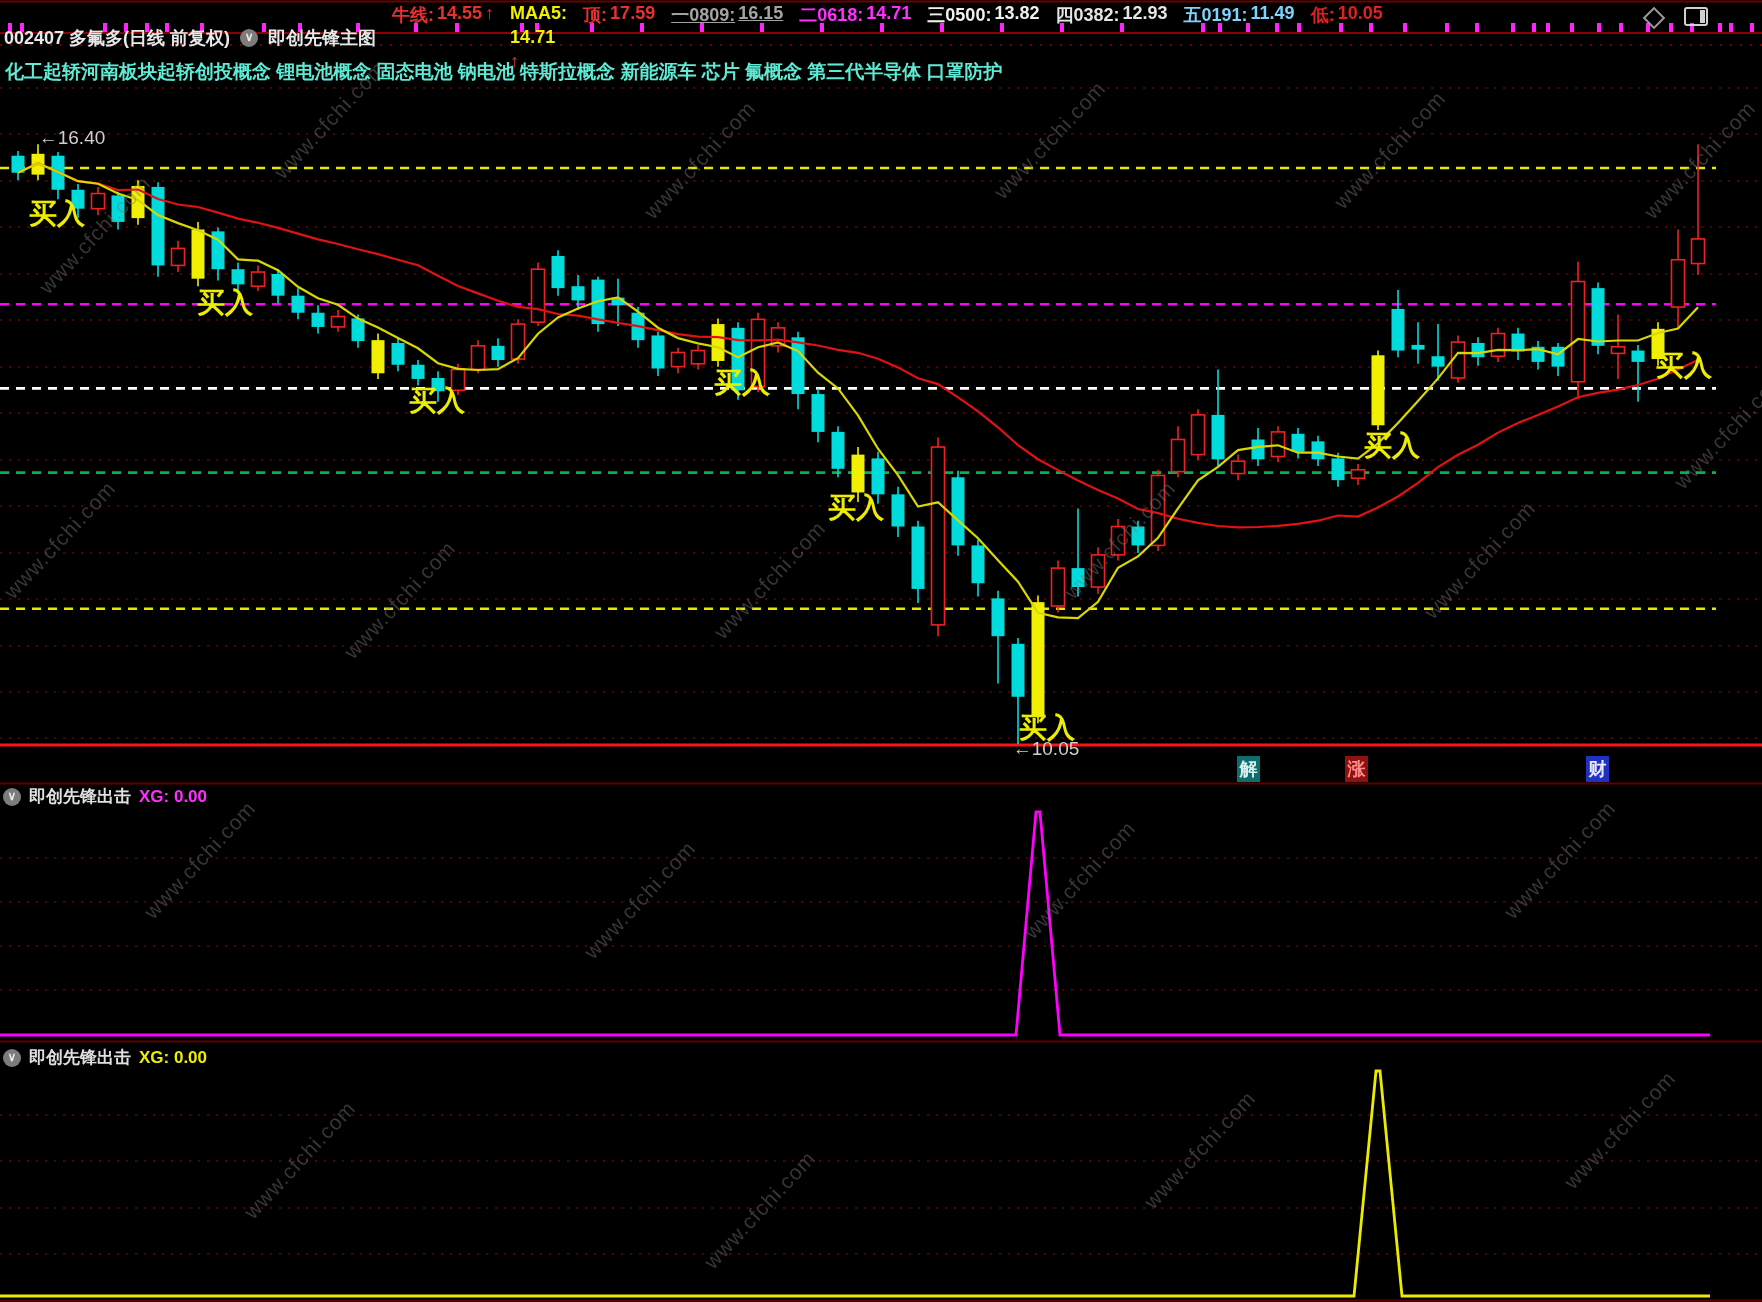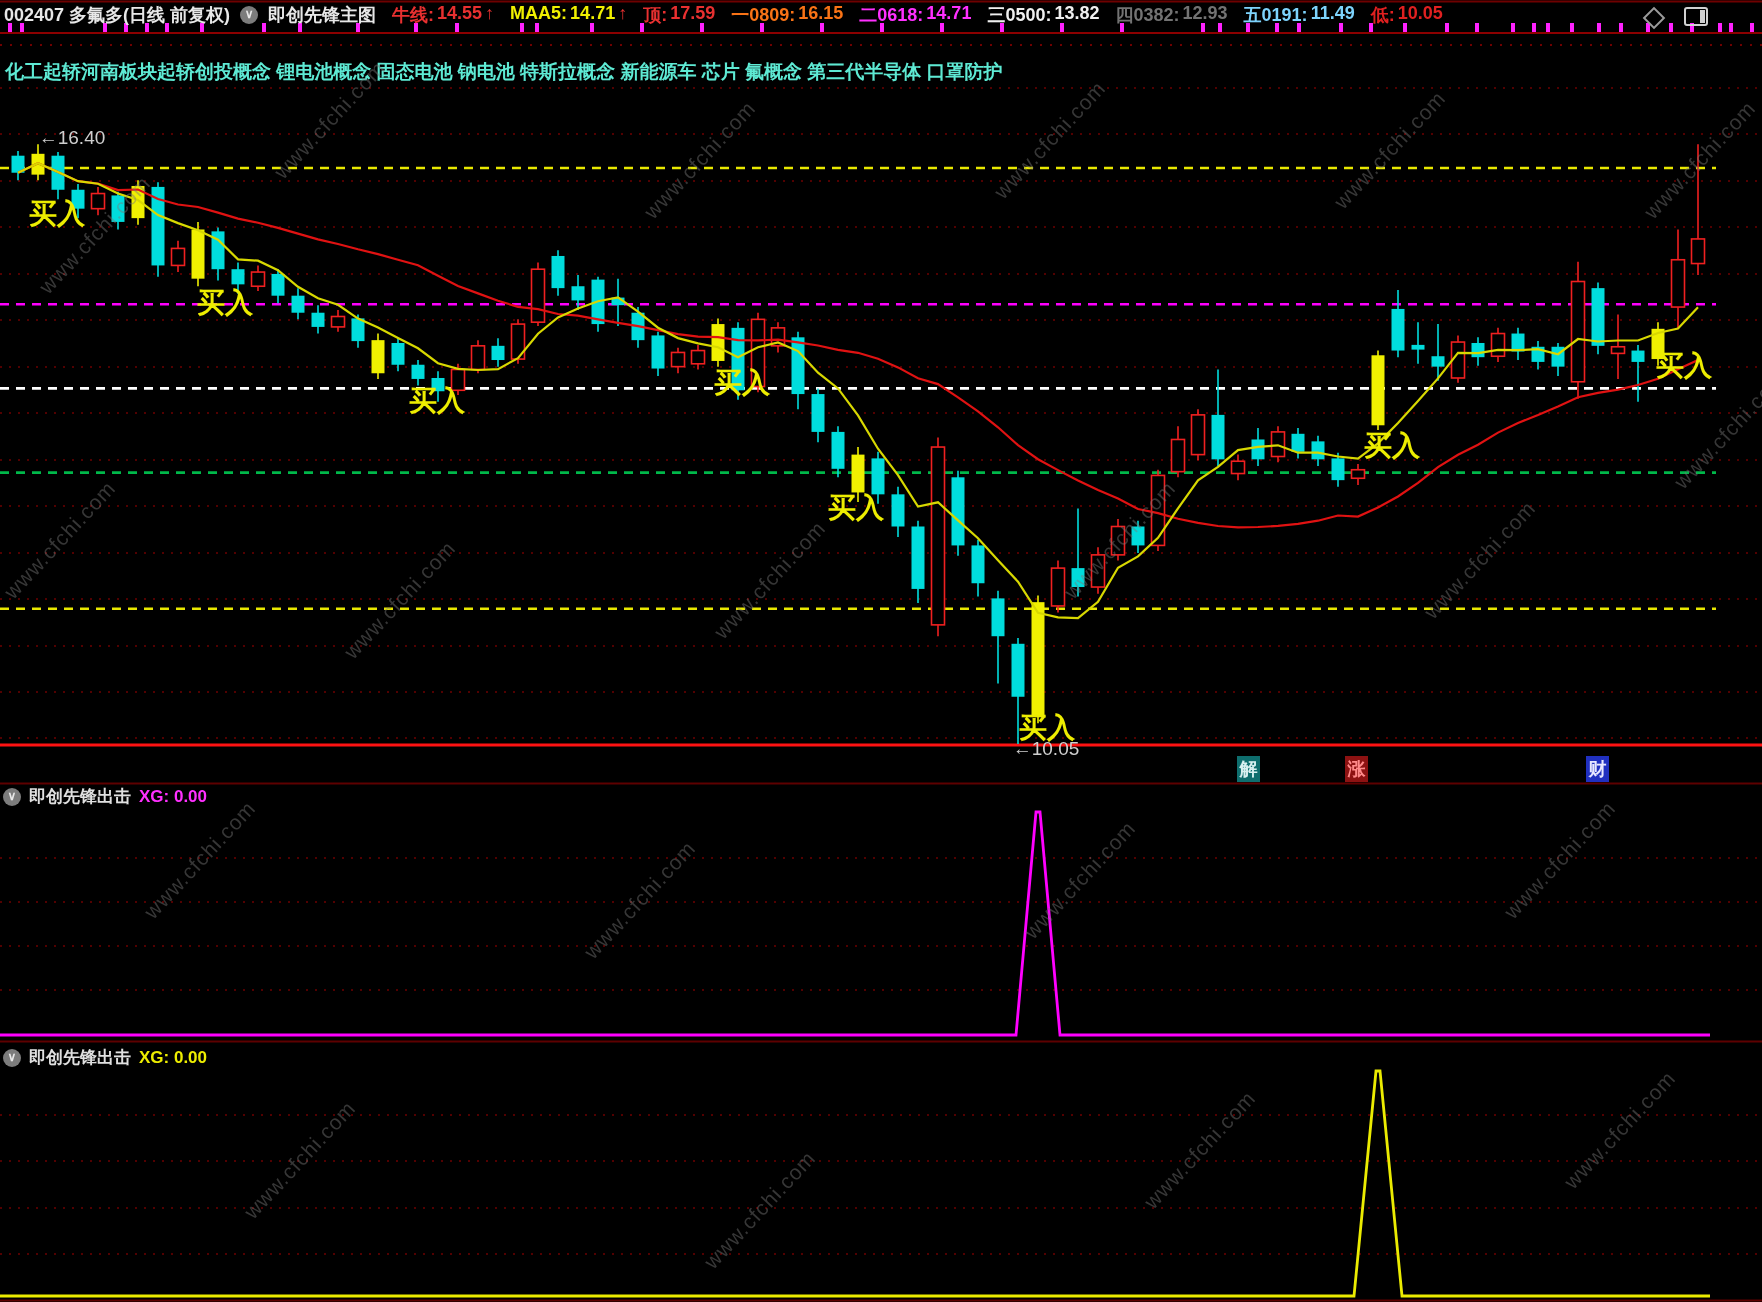--- a/index.html
+++ b/index.html
@@ -289,42 +289,42 @@
   <div class="abs hdr-text" id="header-row">
     <span>002407 多氟多(日线 前复权)</span>
     <span class="circle-ico">∨</span>
     <span>即创先锋主图</span>
     <span id="header-fields" style="display:flex;gap:16px;margin-left:6px;">
         <span class="fld" style="color: rgb(232, 48, 48);">
           <span>牛线:</span>
           <span>14.55</span>
           <span style="color:#e83030">↑</span>
         </span>
-        <span class="fld" style="color: rgb(240, 240, 0);">
+        <span class="fld" style="color: rgb(240, 240, 0); flex-direction: column;">
           <span>MAA5:</span>
           <span>14.71</span>
           <span style="color:#e83030">↑</span>
         </span>
         <span class="fld" style="color: rgb(232, 48, 48);">
           <span>顶:</span>
           <span>17.59</span>
         </span>
-        <span class="fld" style="color: #f97316;">
+        <span class="fld" style="color: #a3a3a3; text-decoration: underline;">
           <span>一0809:</span>
           <span>16.15</span>
         </span>
         <span class="fld" style="color: rgb(255, 48, 255);">
           <span>二0618:</span>
           <span>14.71</span>
         </span>
         <span class="fld" style="color: rgb(240, 240, 240);">
           <span>三0500:</span>
           <span>13.82</span>
         </span>
-        <span class="fld" style="color: #737373; justify-content: center;">
+        <span class="fld" style="color: #e5e5e5; justify-content: center;">
           <span>四0382:</span>
           <span>12.93</span>
         </span>
         <span class="fld" style="color: #7dd3fc;">
           <span>五0191:</span>
           <span>11.49</span>
         </span>
         <span class="fld" style="color: rgb(224, 32, 32);">
           <span>低:</span>
           <span>10.05</span>

